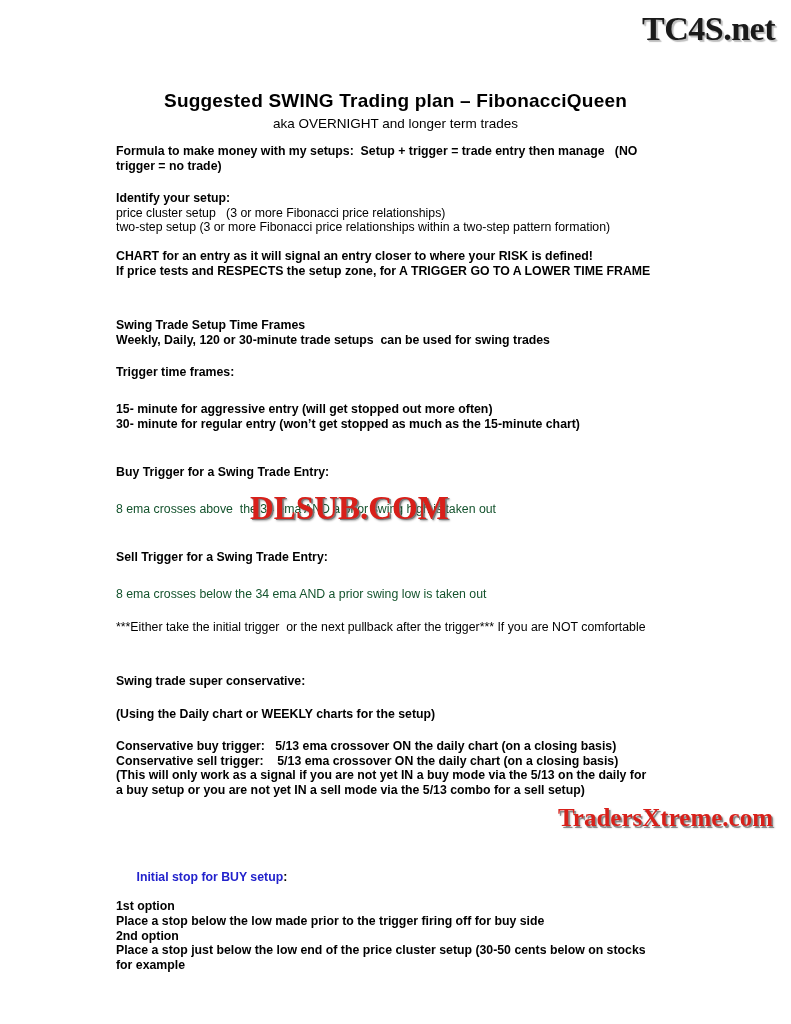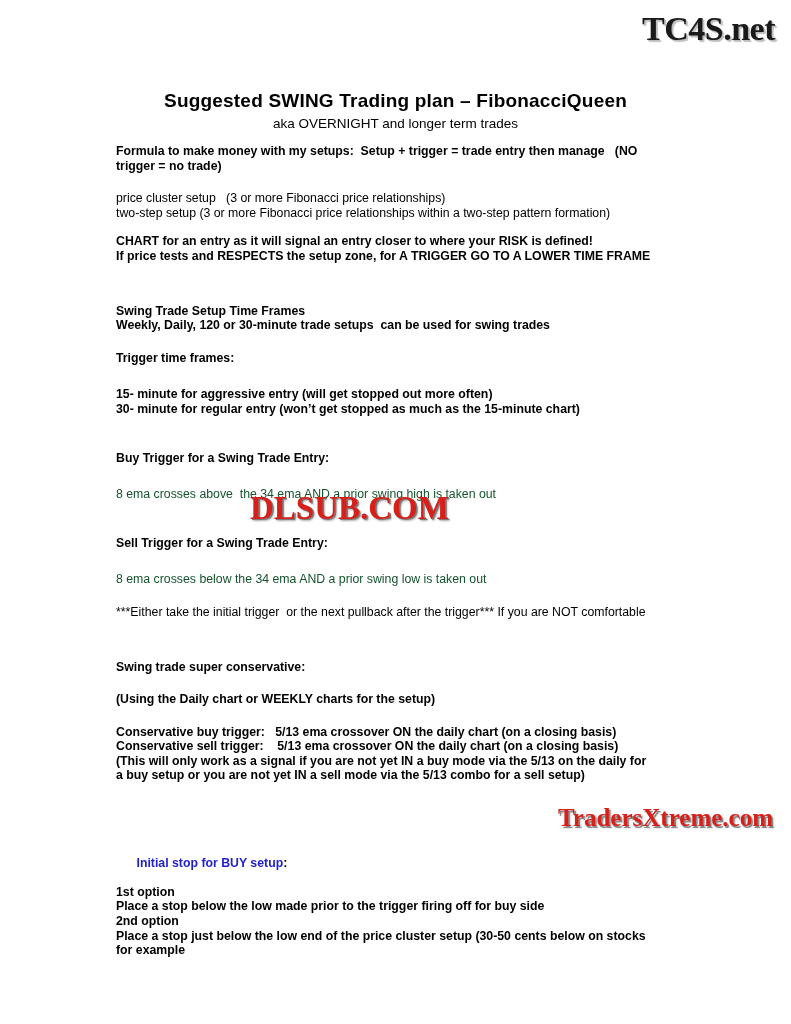--- a/index.html
+++ b/index.html
@@ -116,20 +116,21 @@
 
   <div class="body-col">
 
     <div class="blk b">
       <div class="line">Formula to make money with my setups:  Setup + trigger = trade entry then manage   (NO</div>
       <div class="line">trigger = no trade)</div>
     </div>
 
     <div class="sp-18"></div>
 
+    <div class="blk b line">Identify your setup:</div>
     <div class="blk norm line">price cluster setup   (3 or more Fibonacci price relationships)</div>
     <div class="blk norm line">two-step setup (3 or more Fibonacci price relationships within a two-step pattern formation)</div>
 
     <div class="sp-14"></div>
 
     <div class="blk b">
       <div class="line">CHART for an entry as it will signal an entry closer to where your RISK is defined!</div>
       <div class="line">If price tests and RESPECTS the setup zone, for A TRIGGER GO TO A LOWER TIME FRAME</div>
     </div>
 

